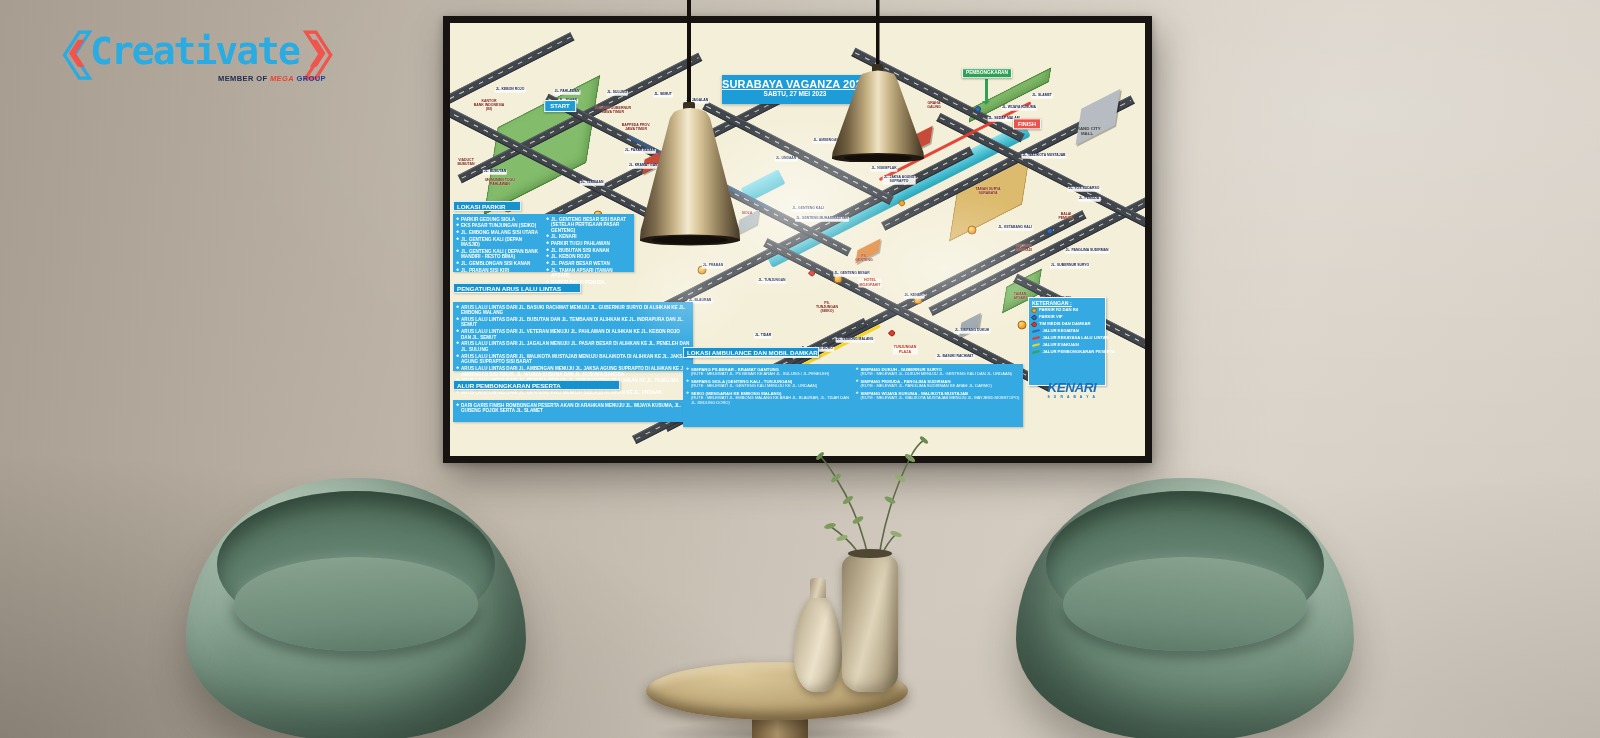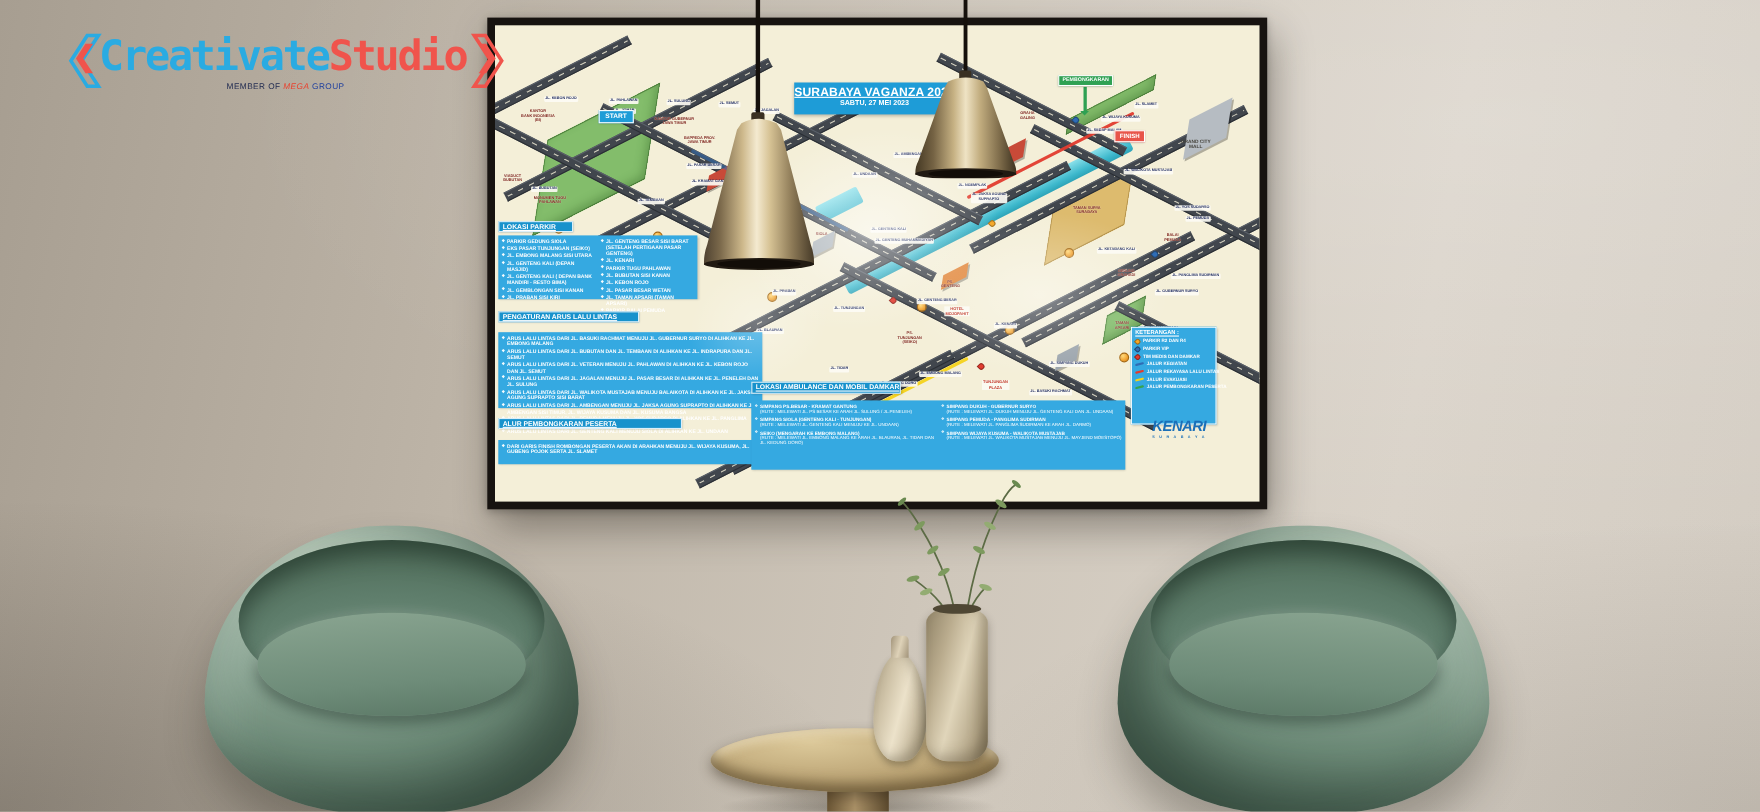--- a/index.html
+++ b/index.html
@@ -13,21 +13,21 @@
       linear-gradient(100deg,#a79e91 0%,#bdb4a7 28%,#cfc7bb 55%,#d9d2c8 78%,#d3ccc2 100%);}
 
   
   .watermark{position:absolute;left:58px;top:26px;z-index:40;display:flex;align-items:center;}
   .wm-br{position:relative;display:inline-block;width:32px;height:50px;}
   .wm-br .s{position:absolute;left:0;top:0;font-size:46px;line-height:50px;color:transparent;-webkit-text-stroke:1.8px #2aabe2;font-weight:700;}
   .wm-br .c{position:absolute;left:8px;top:12px;font-size:26px;line-height:26px;color:#f0544c;font-weight:700;}
   .wm-br.r .s{-webkit-text-stroke:1.8px #f0544c;}
   .wm-name{font-family:"DejaVu Sans Mono",monospace;font-size:38px;font-weight:700;letter-spacing:-2px;line-height:50px;}
   .wm-blue{color:#2aabe2;} .wm-red{color:#f0544c;}
-  .wm-tag{position:absolute;left:148px;top:48px;font-size:7.5px;font-weight:400;color:#232d52;letter-spacing:.4px;white-space:nowrap;text-align:right;}
+  .wm-tag{position:absolute;left:160px;top:48px;font-size:7.5px;font-weight:700;color:#232d52;letter-spacing:.4px;white-space:nowrap;text-align:right;}
   .wm-tag .b{color:#e8432f;font-style:italic;} .wm-tag .g{color:#1f3f9e;}
 
   
   .poster-frame{position:absolute;left:443px;top:16px;width:709px;height:447px;background:#171310;padding:7px;z-index:5;
     box-shadow:6px 16px 34px rgba(35,30,22,.40), 0 2px 8px rgba(0,0,0,.28);}
   .poster{position:relative;width:695px;height:433px;background:#f4efd8;overflow:hidden;}
 
   
   .road,.water,.park,.bld,.coin,.mpin,.route,.pond{position:absolute;}
   .ra{transform:translate(-50%,-50%) rotate(-27deg);}
@@ -129,21 +129,20 @@
 <body>
 
 <div class="scene">
 
   <div class="watermark">
     <span class="wm-br l">
       <b class="s">❮</b>
       <b class="c">❮</b>
     </span>
     <span class="wm-name wm-blue">Creativate</span>
-    <span class="wm-name wm-red">Studio</span>
     <span class="wm-br r">
       <b class="s">❯</b>
       <b class="c">❯</b>
     </span>
     <span class="wm-tag">
       <span>MEMBER OF</span>
       <span class="b">MEGA</span>
       <span class="g">GROUP</span>
     </span>
   </div>

